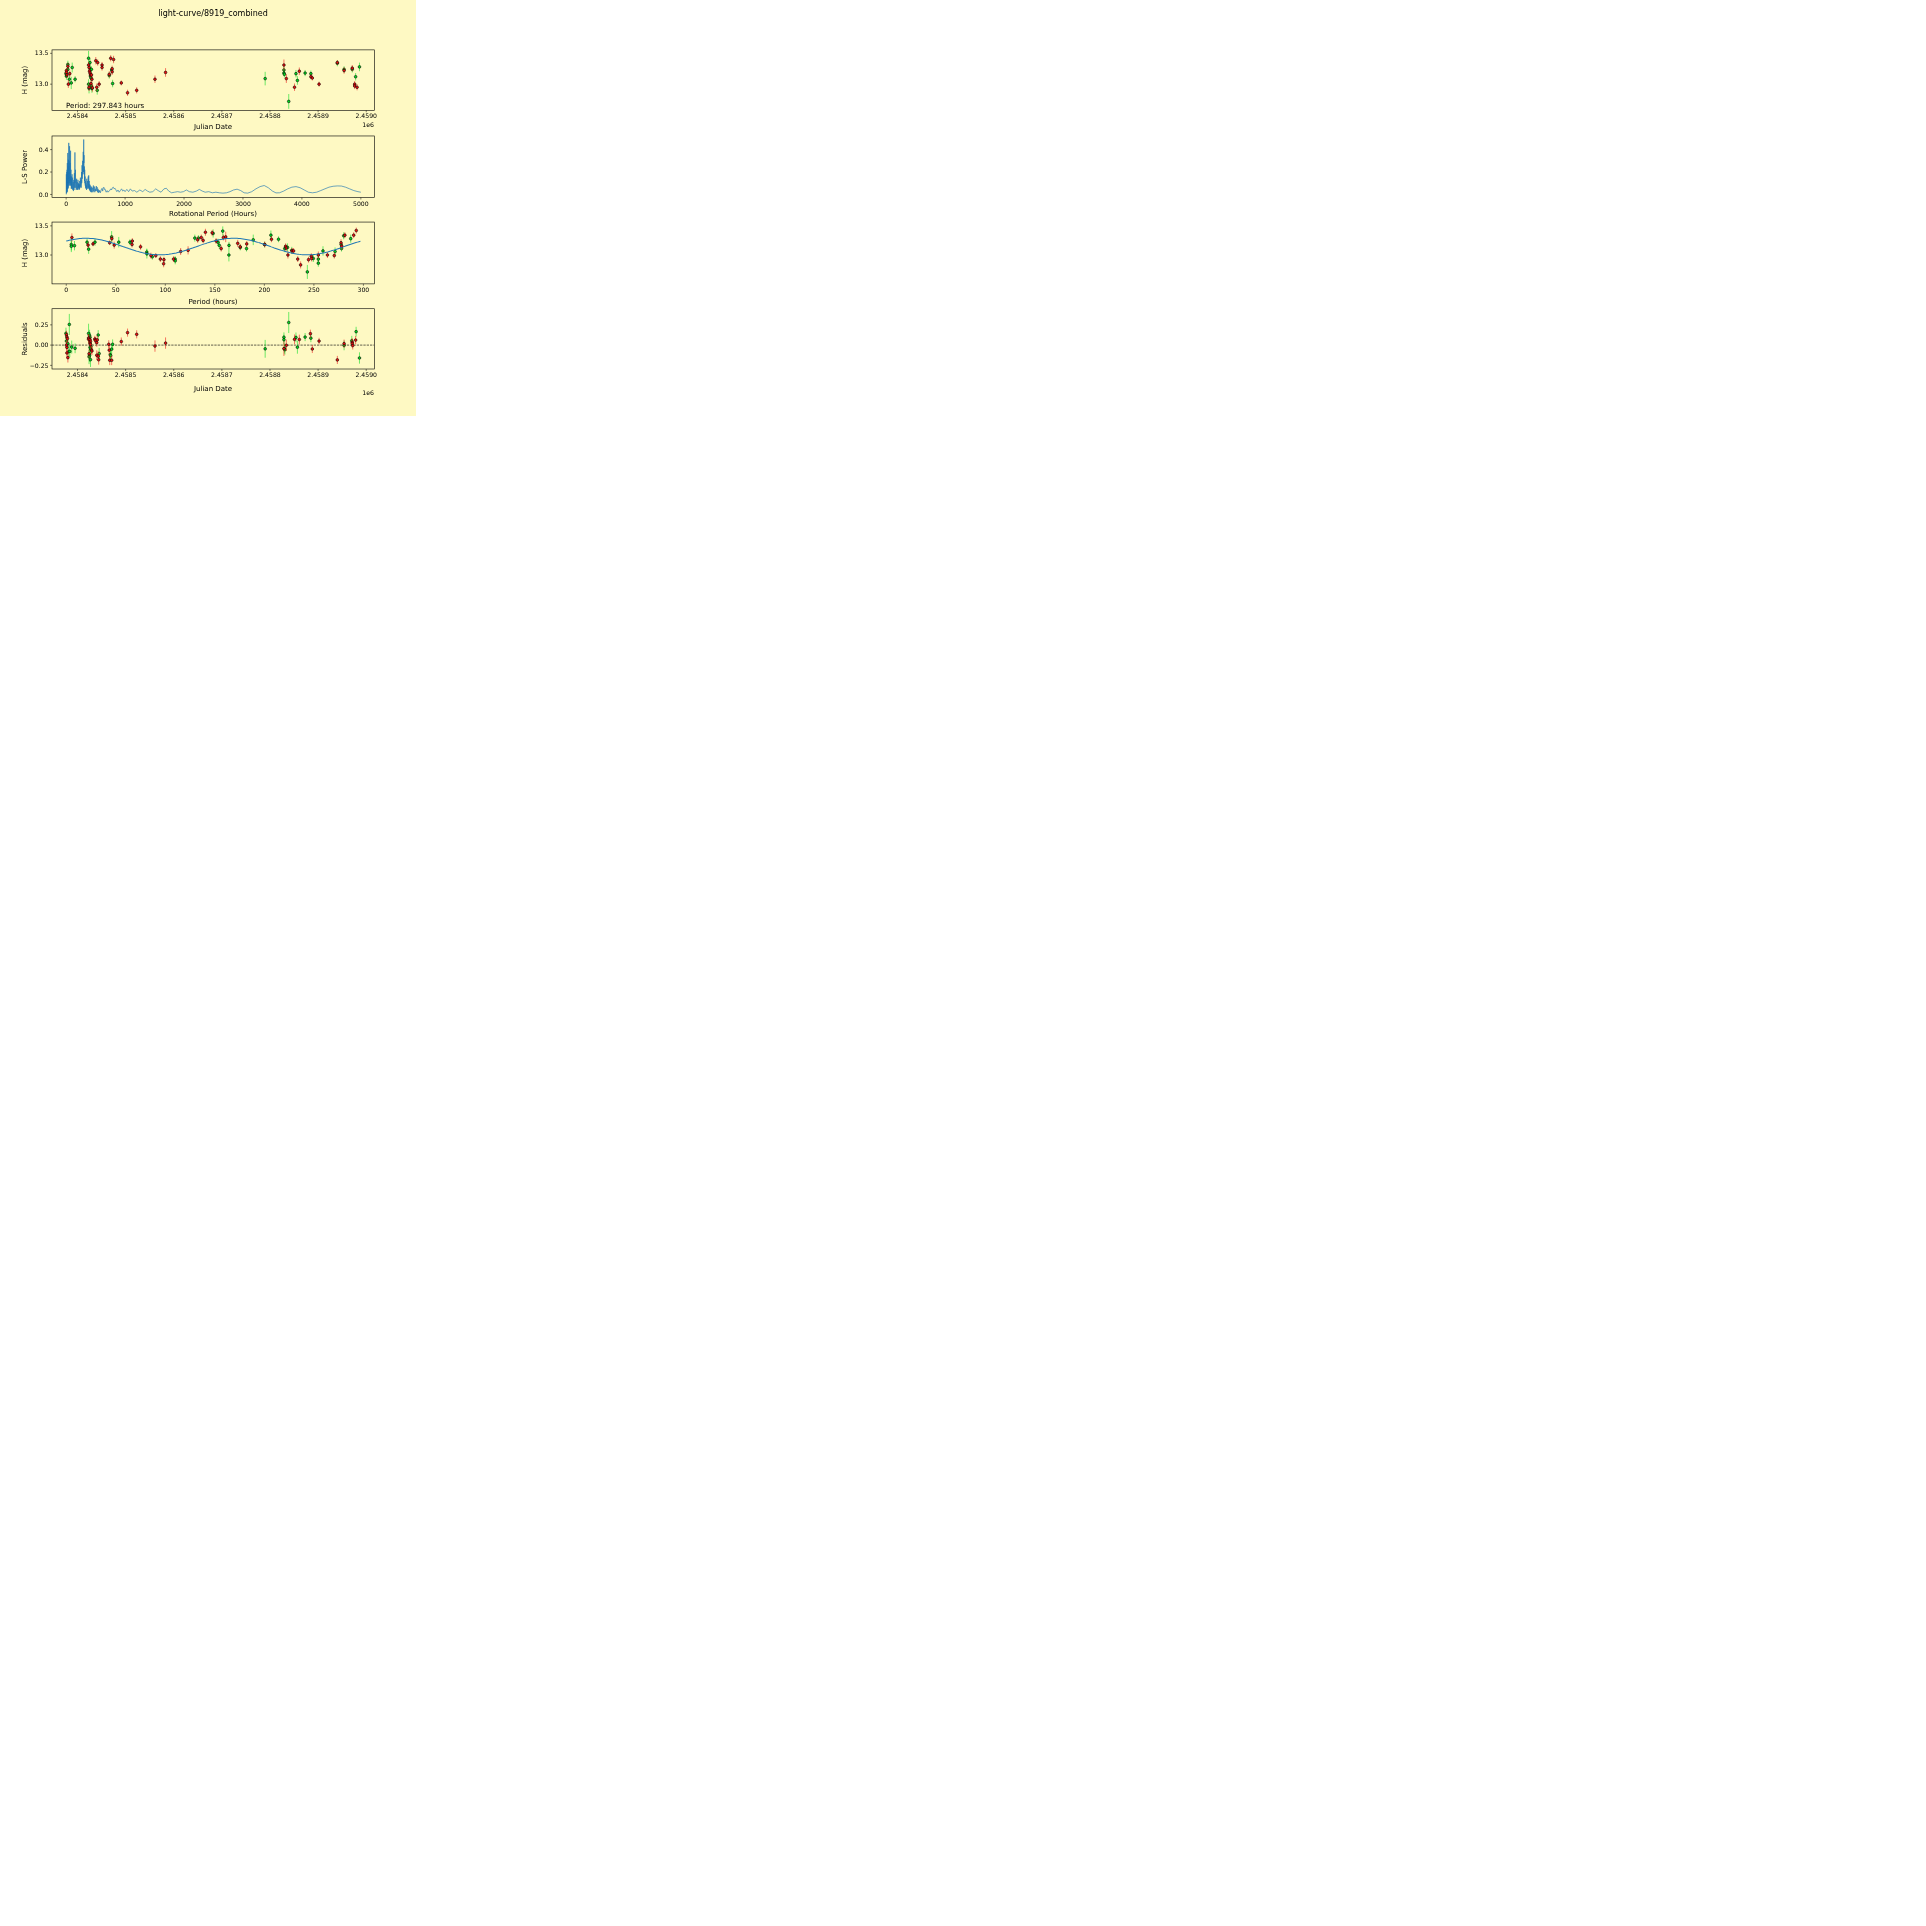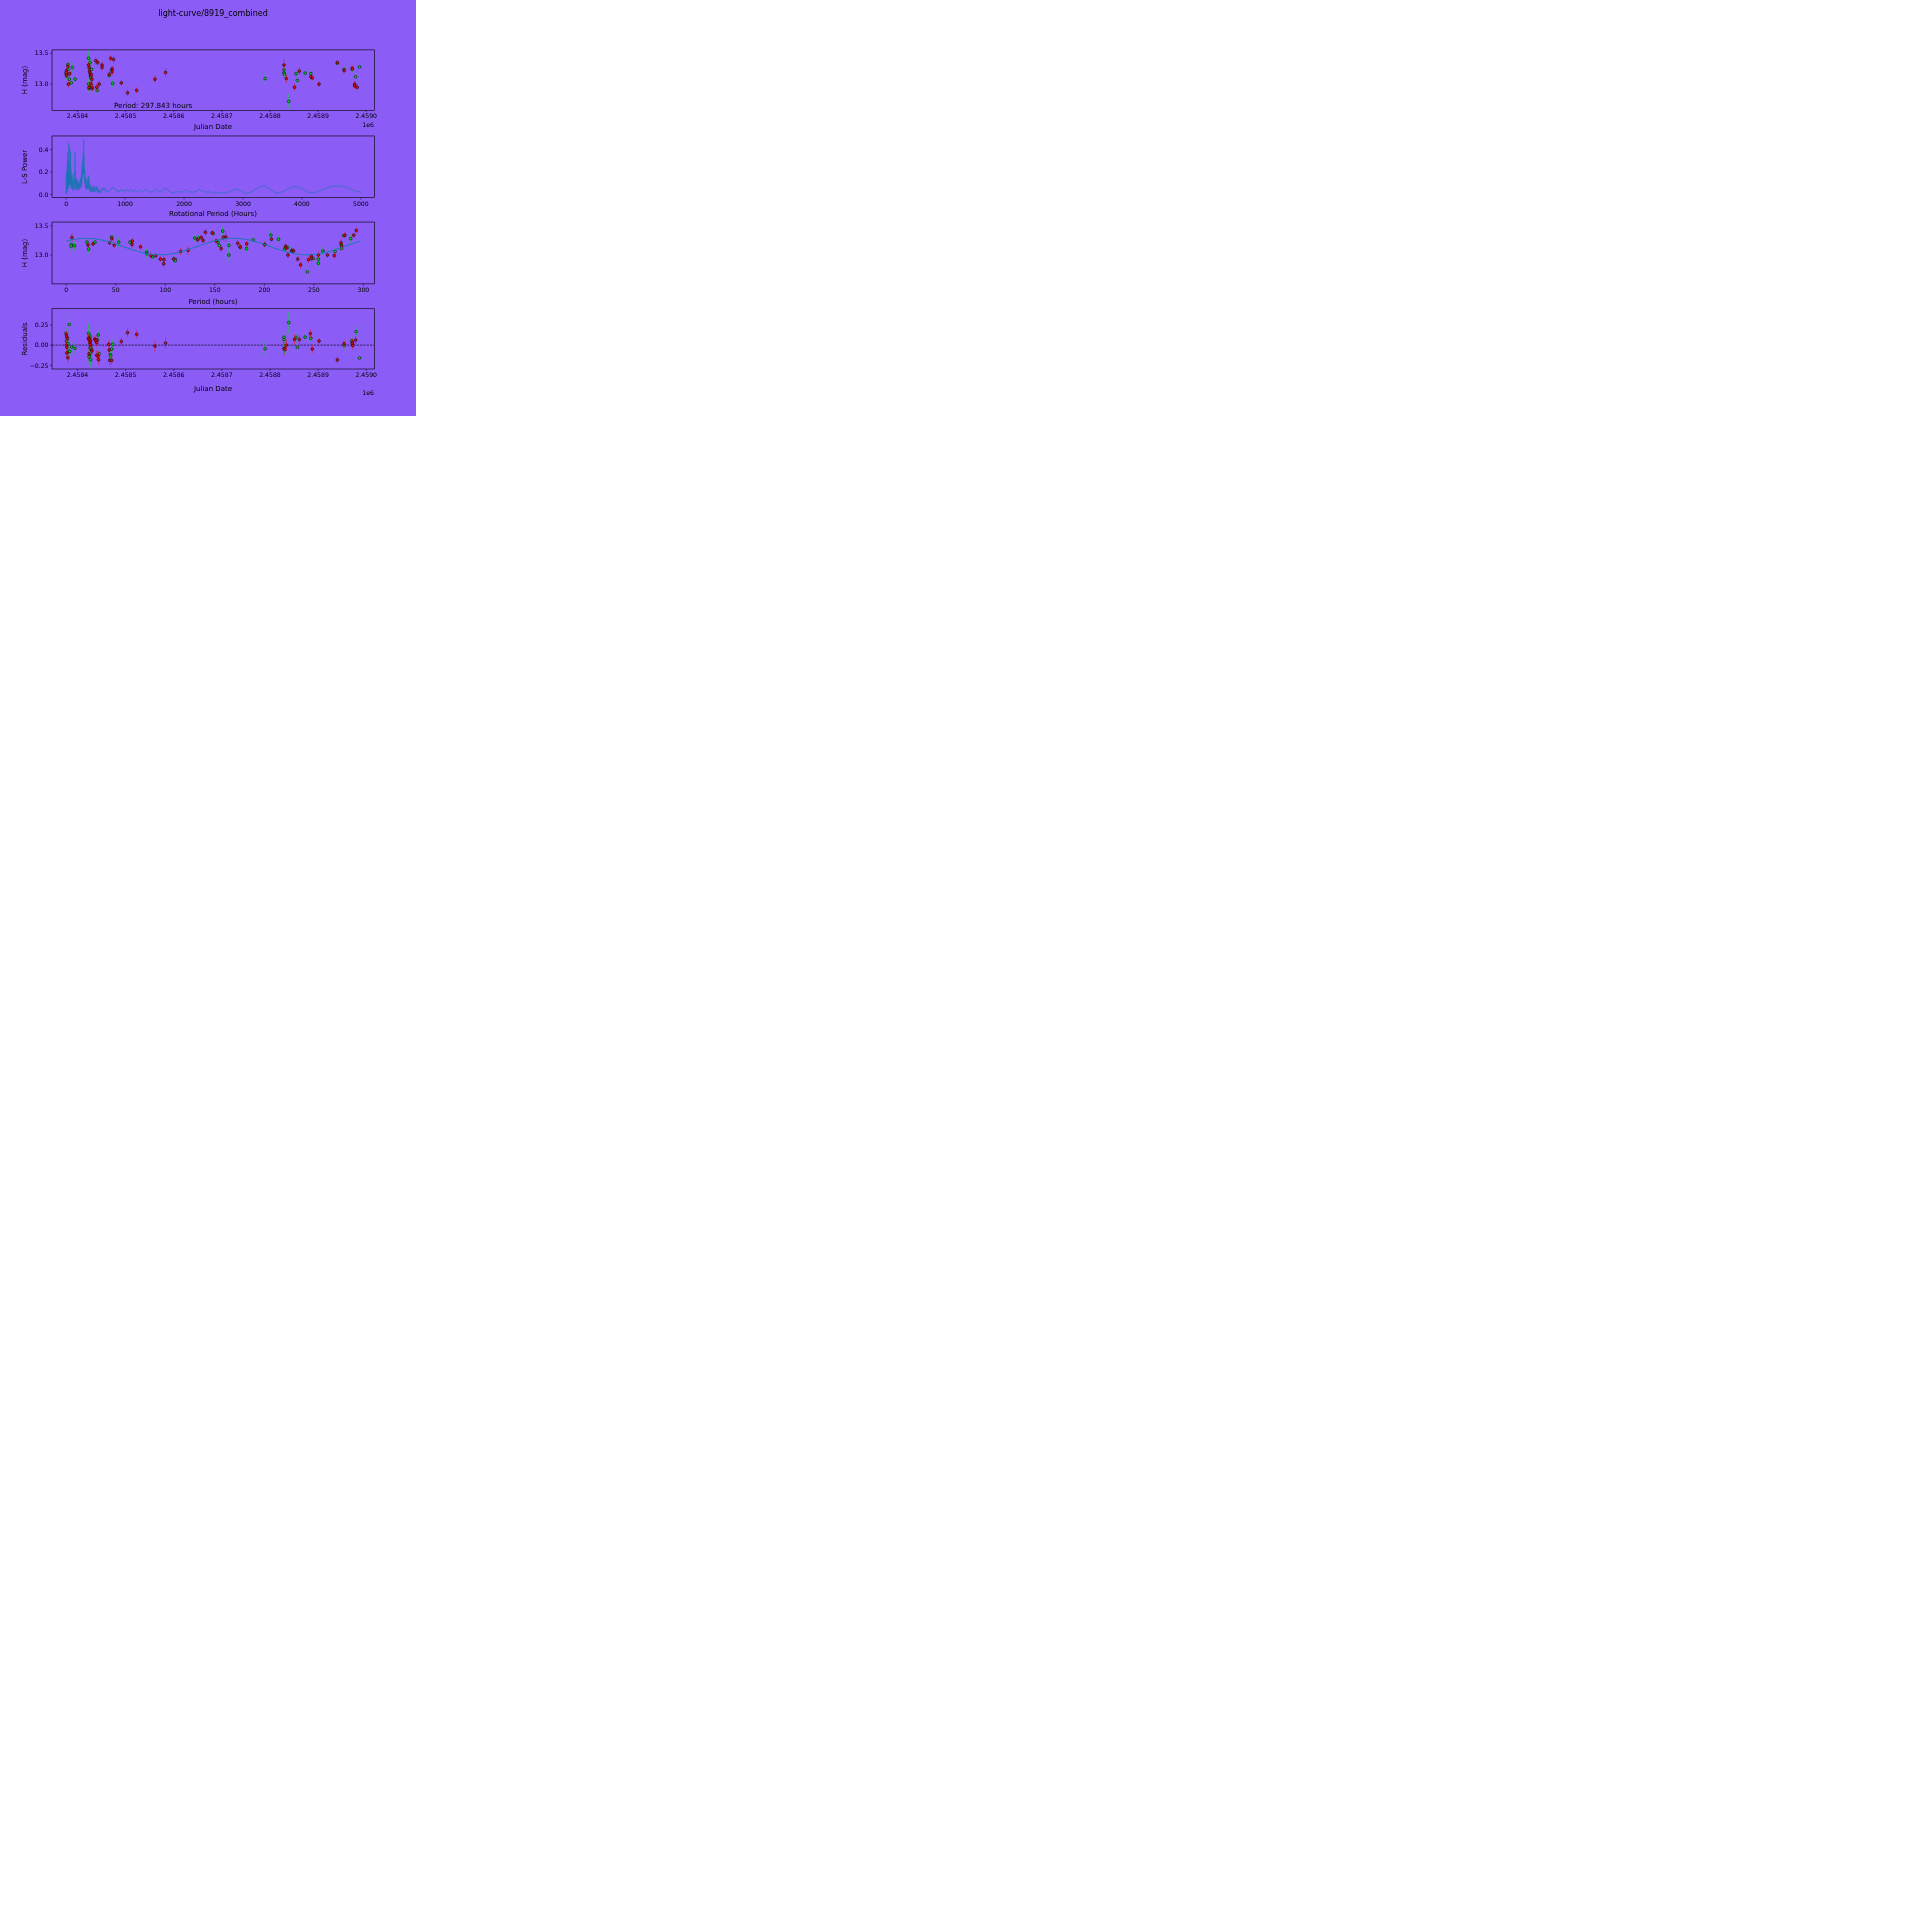--- a/index.html
+++ b/index.html
@@ -1,16 +1,16 @@
 <!DOCTYPE html>
 <html style="font-size:6.2px"><head>
 <meta charset="utf-8">
 <style>
   html,body{margin:0;padding:0;background:#fff;}
-  #figure{position:relative;width:416px;height:416px;background:#8b5cf6;
+  #figure{position:relative;width:416px;height:416px;background:#fef9c3;
           font-family:"DejaVu Sans","Liberation Sans",sans-serif;color:#000;}
   #plot-svg{position:absolute;left:0;top:0;}
   .lbl{position:absolute;white-space:nowrap;color:#000;}
   .title{font-size:8px;}
   .axlab{font-size:7px;}
   .offset{font-size:6.2px;}
   .annot{font-size:7.1px;}
   .cx{transform:translateX(-50%);}
   .rx{transform:translateX(-100%);}
   .rot{transform:translate(-50%,-50%) rotate(-90deg);}
@@ -667,21 +667,21 @@
         </g>
         <rect x="135" y="801.5" width="837" height="156.5" fill="none" stroke="#000000" stroke-width="1.6"></rect>
       </g>
     </svg>
 
   <div class="lbl title cx" style="left:213px;top:8.5px;">light-curve/8919_combined</div>
 
   <div class="lbl axlab rot" style="left:25px;top:80px;">H (mag)</div>
   <div class="lbl axlab cx" style="left:213px;top:123px;">Julian Date</div>
   <div class="lbl offset rx" style="left:374px;top:121px;">1e6</div>
-  <div class="lbl annot" style="left:66px;top:101px;margin-left:48px;">Period: 297.843 hours</div>
+  <div class="lbl annot" style="left:66px;top:101px;">Period: 297.843 hours</div>
 
   <div class="lbl axlab rot" style="left:25px;top:167px;">L-S Power</div>
   <div class="lbl axlab cx" style="left:213px;top:210px;">Rotational Period (Hours)</div>
 
   <div class="lbl axlab rot" style="left:25px;top:253px;">H (mag)</div>
   <div class="lbl axlab cx" style="left:213px;top:298px;">Period (hours)</div>
 
   <div class="lbl axlab rot" style="left:25px;top:339px;">Residuals</div>
   <div class="lbl axlab cx" style="left:213px;top:385px;">Julian Date</div>
   <div class="lbl offset rx" style="left:374px;top:389px;">1e6</div>

